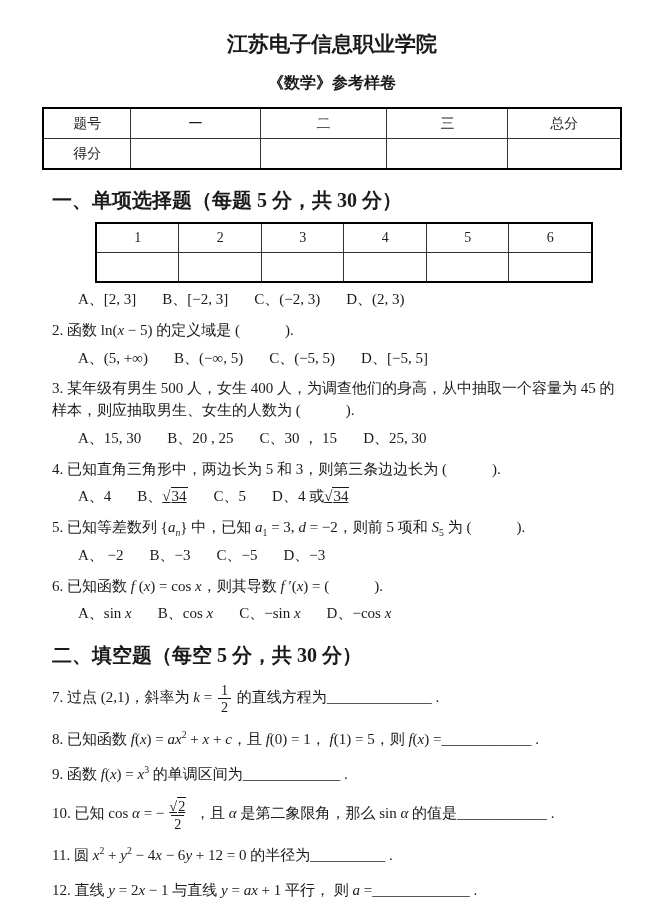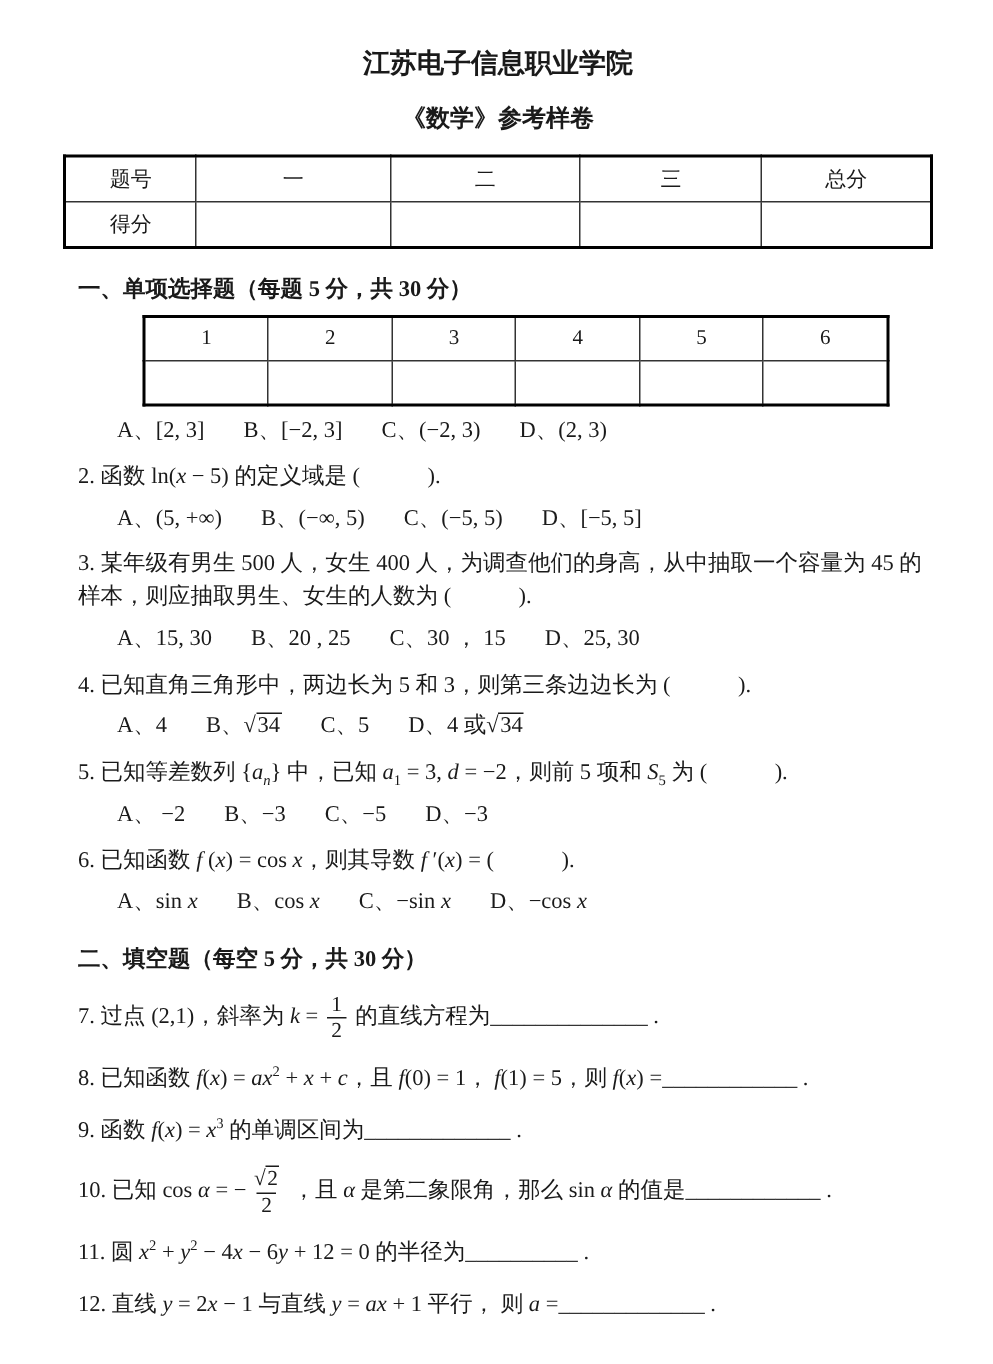--- a/index.html
+++ b/index.html
@@ -3,46 +3,46 @@
 <meta charset="utf-8">
 <style>
   html, body { margin: 0; padding: 0; background: #ffffff; }
   .page {
     width: 662px; height: 909px; box-sizing: border-box;
     padding: 24px 40px 8px 42px;
     font-family: "Liberation Serif", "DejaVu Serif", serif;
     font-size: 15px; color: #1a1a1a; overflow: hidden;
     background: #ffffff;
   }
-  .title-main { font-size: 18px; font-weight: bold; text-align: center; margin: 6px 0 0 0; }
+  .title-main { font-size: 21px; font-weight: bold; text-align: center; margin: 6px 0 0 0; }
   .title-sub  { font-size: 16px; font-weight: bold; text-align: center; margin: 15px 0 13px 0; }
 
   table.score-table { width: 100%; border-collapse: collapse; border: 2px solid #000; table-layout: fixed; }
   table.score-table td { border: 1px solid #333; height: 27px; text-align: center; font-size: 14px; }
   table.score-table td.c0 { width: 15%; }
   table.score-table td.c1 { width: 22.5%; }
   table.score-table td.c2 { width: 22%; }
   table.score-table td.c3 { width: 21%; }
   table.score-table td.c4 { width: 19.5%; }
 
-  .sec-heading { font-size: 15px; font-weight: bold; margin: 17px 0 8px 10px; }
+  .sec-heading { font-size: 20px; font-weight: bold; margin: 17px 0 8px 10px; }
 
   table.answer-grid { width: 498px; margin-left: 53px; border-collapse: collapse; border: 2px solid #000; table-layout: fixed; }
   table.answer-grid td { border: 1px solid #333; height: 26px; text-align: center; font-size: 14px; width: 16.66%; }
 
   .q { margin: 9px 0 0 10px; line-height: 1.45; max-width: 578px; }
   .q.fill { margin-top: 13px; }
   .opts { display: flex; gap: 26px; margin: 6px 0 9px 36px; line-height: 1.45; flex-wrap: wrap; }
   .opt { white-space: nowrap; }
 
   
   .i { font-style: italic; }
   .sup { font-size: 0.65em; vertical-align: super; line-height: 0; }
   .sub { font-size: 0.65em; vertical-align: sub; line-height: 0; }
-  .sqrt { white-space: nowrap; }
+  .sqrt { white-space: nowrap; text-decoration: underline; }
   .sqrt::before { content: "\221A"; }
   .sqrt .rad { border-top: 1px solid #1a1a1a; padding: 0 1px; }
   .frac { display: inline-flex; flex-direction: column; align-items: center;
           vertical-align: middle; line-height: 1.15; font-size: 0.95em; margin: 0 2px; }
   .frac .num { padding: 0 3px; }
   .frac .den { border-top: 1px solid #1a1a1a; padding: 0 3px; }
 </style>
 </head>
 <body>
 

